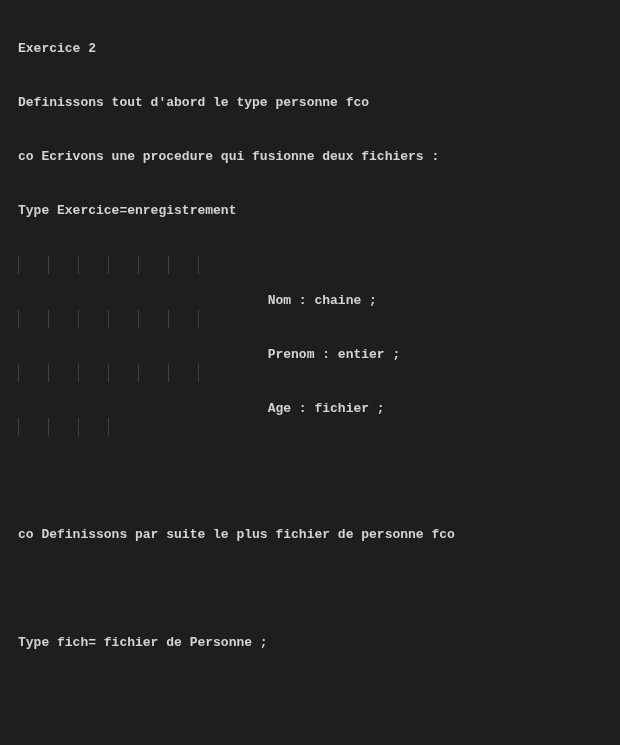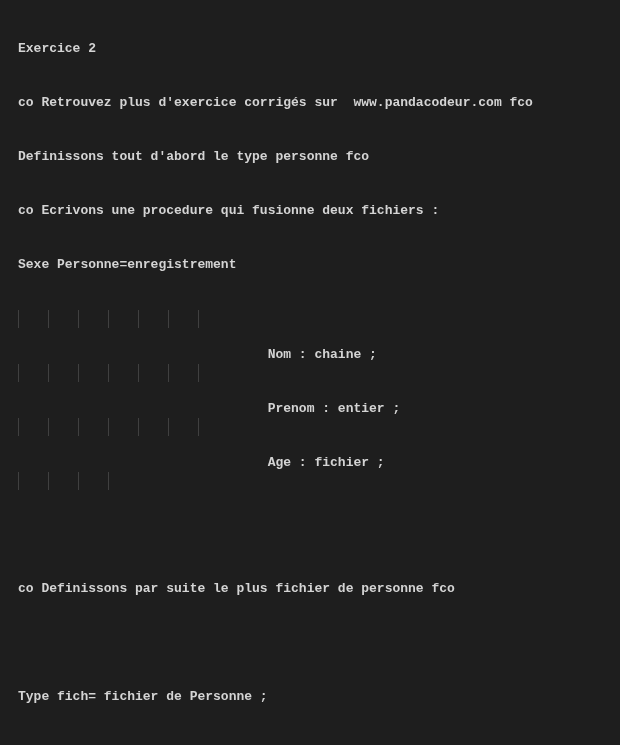--- a/index.html
+++ b/index.html
@@ -30,24 +30,23 @@
     bottom: 0;
     width: 1px;
     background: #404040;
   }
 </style>
 </head>
 <body>
 
 <div class="editor">
   <div class="line">Exercice 2</div>
-  <div class="line">co Retrouvez plus d'exercice corrigés sur  www.pandacodeur.com fco</div>
   <div class="line">Definissons tout d'abord le type personne fco</div>
   <div class="line">co Ecrivons une procedure qui fusionne deux fichiers :</div>
-  <div class="line">Sexe Personne=enregistrement</div>
+  <div class="line">Type Exercice=enregistrement</div>
   <div class="line">
     <span class="indent-guide" style="left:0px"></span><span class="indent-guide" style="left:30px"></span><span class="indent-guide" style="left:60px"></span><span class="indent-guide" style="left:90px"></span><span class="indent-guide" style="left:120px"></span><span class="indent-guide" style="left:150px"></span><span class="indent-guide" style="left:180px"></span>
     <span>                            Nom : chaine ;</span>
   </div>
   <div class="line">
     <span class="indent-guide" style="left:0px"></span><span class="indent-guide" style="left:30px"></span><span class="indent-guide" style="left:60px"></span><span class="indent-guide" style="left:90px"></span><span class="indent-guide" style="left:120px"></span><span class="indent-guide" style="left:150px"></span><span class="indent-guide" style="left:180px"></span>
     <span>                            Prenom : entier ;</span>
   </div>
   <div class="line">
     <span class="indent-guide" style="left:0px"></span><span class="indent-guide" style="left:30px"></span><span class="indent-guide" style="left:60px"></span><span class="indent-guide" style="left:90px"></span><span class="indent-guide" style="left:120px"></span><span class="indent-guide" style="left:150px"></span><span class="indent-guide" style="left:180px"></span>

